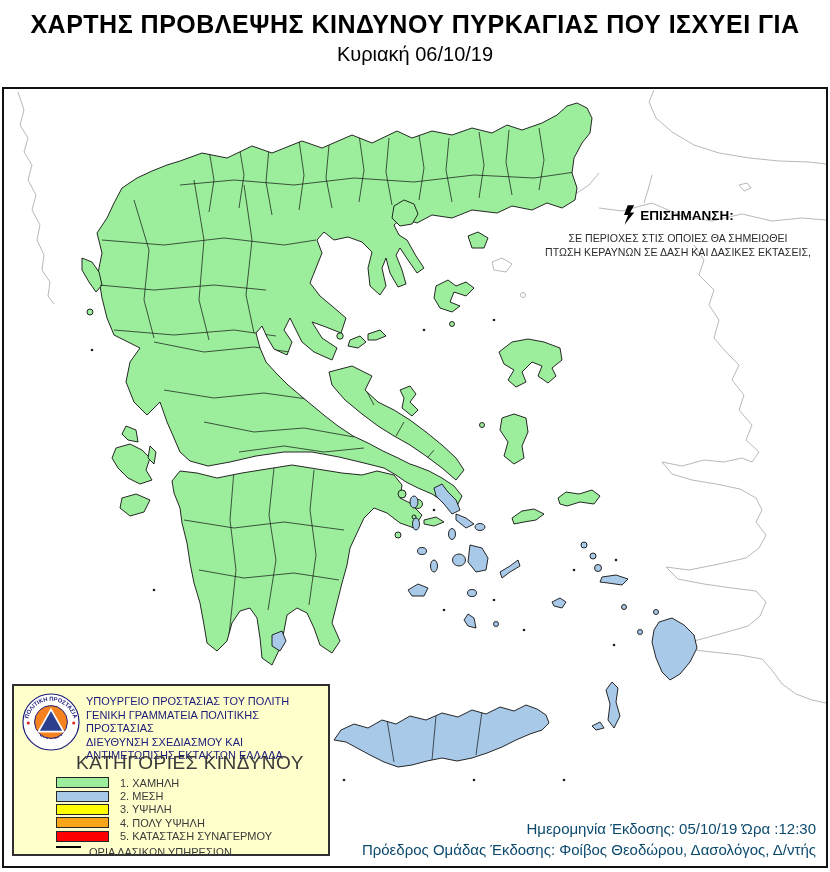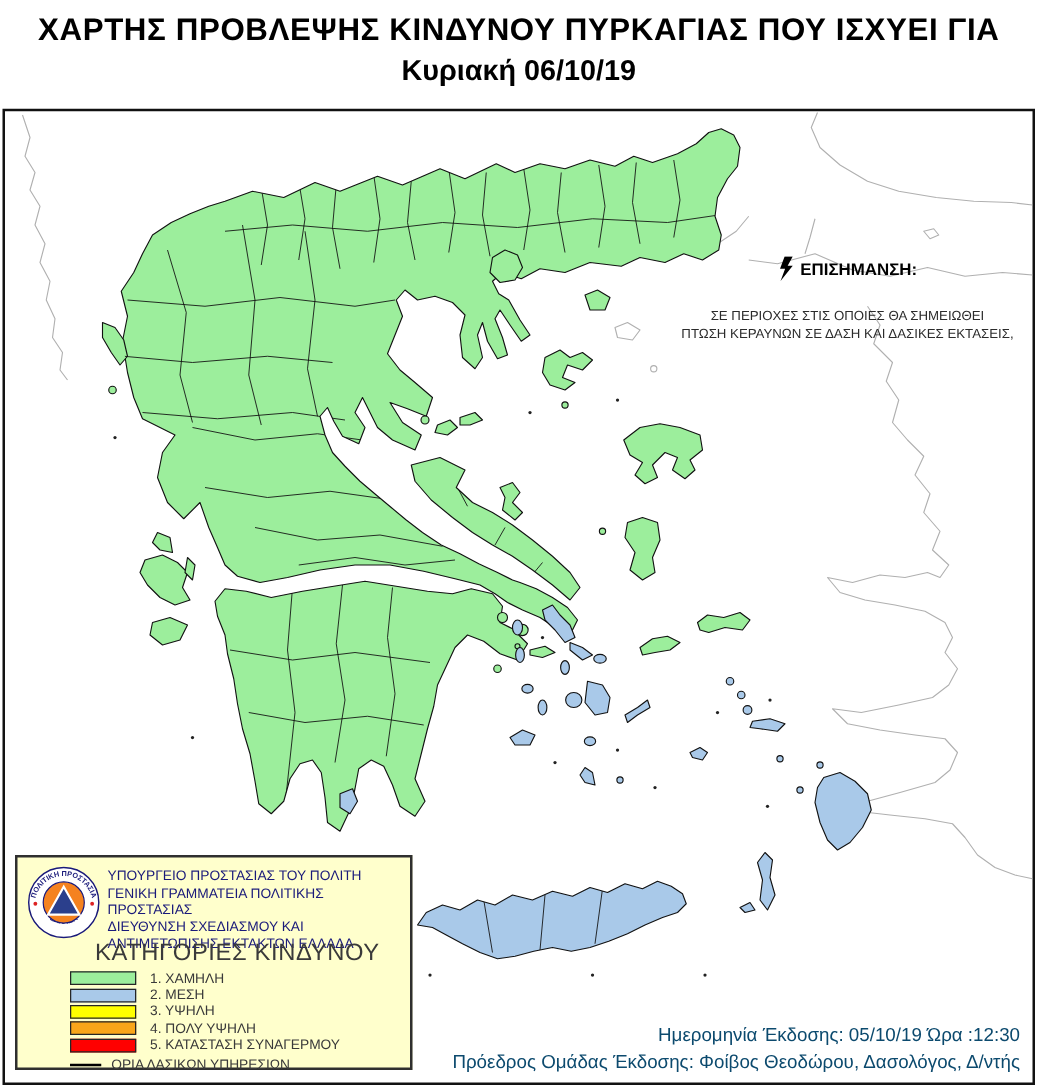--- a/index.html
+++ b/index.html
@@ -1,43 +1,43 @@
 <!DOCTYPE html>
 <html style="--c1: #9cee9c; --c2: #a9c9e9; --c3: #ffff00; --c4: #f9a51a; --c5: #ff0000; --legend-bg: #ffffcc; --sea: #ffffff; --neighbor-coast: #b0b0b0;"><head>
 <meta charset="utf-8">
 <style>
   html,body{margin:0;padding:0;background:#fff;}
   .page{position:relative;width:830px;height:872px;background:#fff;overflow:hidden;
         font-family:"Liberation Sans", sans-serif;}
   
   .title-block{position:absolute;top:10px;left:0;width:830px;text-align:center;color:#000;}
   .title-main{font-size:25px;font-weight:bold;letter-spacing:0.5px;white-space:nowrap;}
-  .title-sub{font-size:23px;font-weight:bold;margin-top:4px;}
+  .title-sub{font-size:20px;font-weight:normal;margin-top:4px;}
   
   .map-frame{position:absolute;left:2px;top:87px;width:822px;height:777px;
              border:2px solid #111;background:var(--sea,#fff);}
   .map-svg{position:absolute;left:0;top:0;width:100%;height:100%;}
   
   .warning{position:absolute;top:116px;right:2px;width:292px;text-align:center;color:#2b2b2b;}
-  .warning-head{font-size:13.5px;font-weight:bold;color:#000;margin-bottom:21px;
+  .warning-head{font-size:13.5px;font-weight:bold;color:#000;margin-bottom:6px;
                 display:flex;align-items:center;justify-content:center;gap:5px;}
   .warning-line{font-size:10.6px;line-height:14px;}
   .bolt{width:13px;height:20px;}
   
   .legend{position:absolute;left:8px;top:595px;width:318px;height:172px;
           background:var(--legend-bg,#ffffcc);border:2px solid #2f2f2f;box-sizing:border-box;}
   .logo{position:absolute;left:8px;top:7px;width:58px;height:58px;}
   .agency{position:absolute;left:72px;top:9px;width:240px;
           font-size:11px;font-weight:normal;line-height:13.5px;color:#1a1a7a;}
   .leg-head{position:absolute;left:62px;top:66px;font-size:19px;color:#3a3a3a;letter-spacing:0.5px;}
   .cats{position:absolute;left:42px;top:90px;}
   .cat-row{display:flex;align-items:center;height:13.4px;}
   .swatch{width:53px;height:11px;border:1px solid #262626;box-sizing:border-box;}
   .cat-label{margin-left:11px;font-size:11px;color:#3a3a3a;white-space:nowrap;}
-  .line-row{position:absolute;left:42px;top:160px;display:flex;align-items:center;}
+  .line-row{position:absolute;left:42px;top:160px;display:flex;align-items:flex-start;}
   .bline{width:25px;height:2px;background:#000;}
   .line-label{margin-left:8px;font-size:11px;color:#3a3a3a;}
   
   .issue{position:absolute;right:10px;bottom:6px;text-align:right;color:#0c4a6e;
          font-size:15px;line-height:21px;white-space:nowrap;}
   
   .rg{fill:var(--c1,#9cee9c);stroke:#111;stroke-width:0.9;stroke-linejoin:round;}
   .rb{fill:var(--c2,#a9c9e9);stroke:#111;stroke-width:0.9;stroke-linejoin:round;}
   .bnd{fill:none;stroke:#111;stroke-width:0.7;}
   .gray{fill:none;stroke:var(--neighbor-coast,#b0b0b0);stroke-width:0.9;stroke-linejoin:round;}

